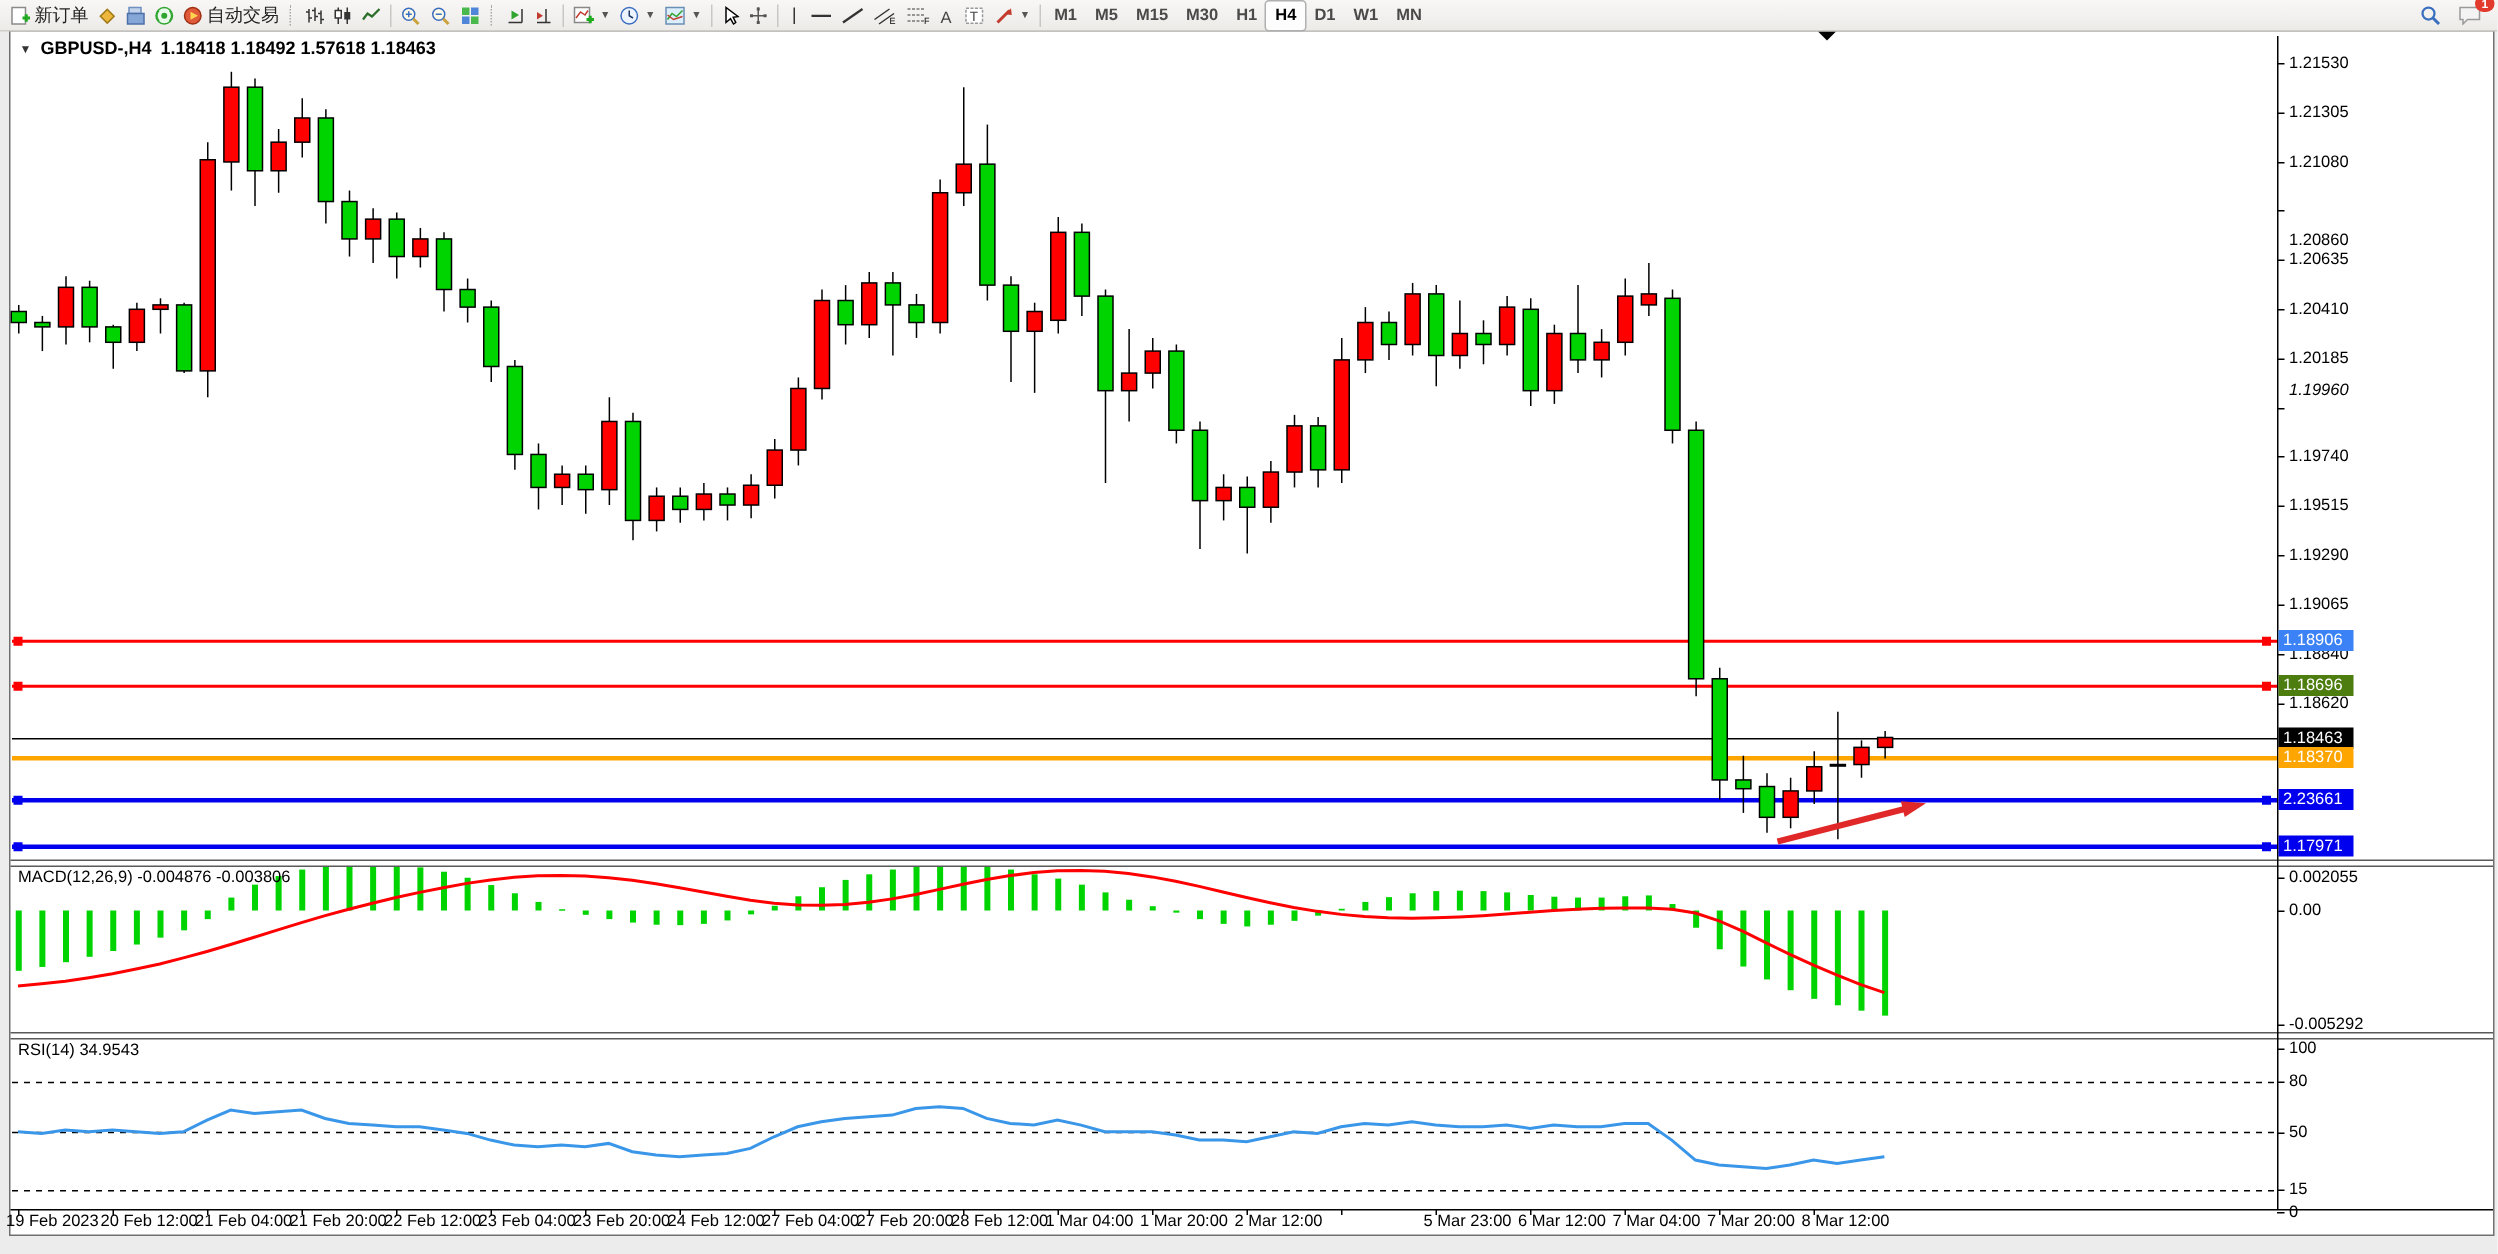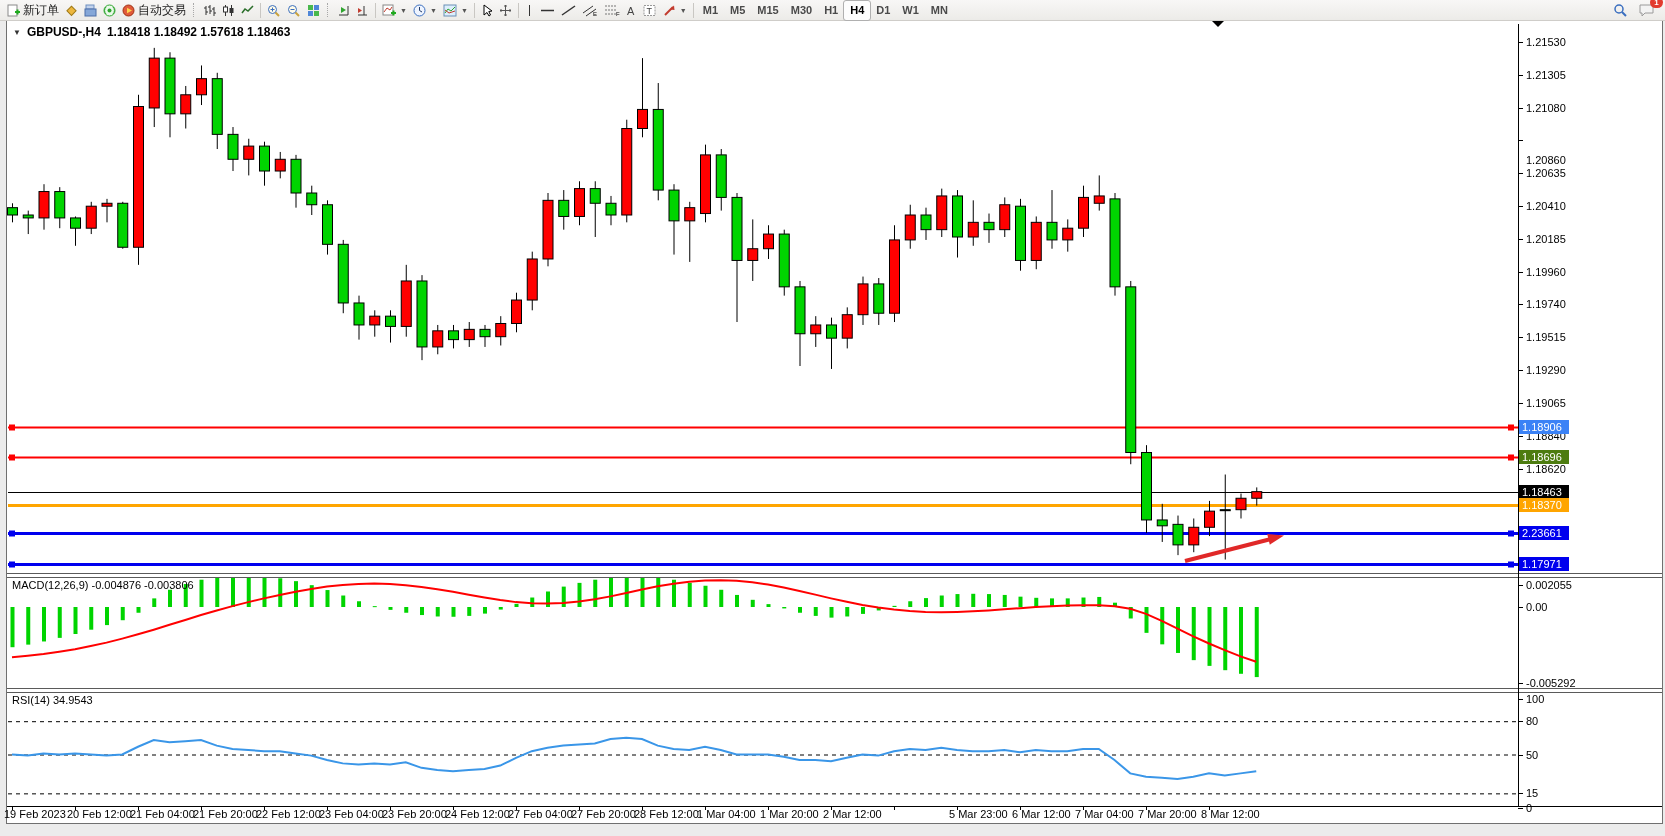--- a/index.html
+++ b/index.html
@@ -563,21 +563,21 @@
     <div class="tag" style="top:498px;background:#FFA500;">1.18370</div>
     <div class="tag" style="top:526px;background:#0000EE;">2.23661</div>
     <div class="tag" style="top:557px;background:#0000EE;">1.17971</div>
     <div class="axlbl" style="left:1526px;top:36px;">1.21530</div>
     <div class="axlbl" style="left:1526px;top:69px;">1.21305</div>
     <div class="axlbl" style="left:1526px;top:102px;">1.21080</div>
     <div class="axlbl" style="left:1526px;top:134px;margin-top:20px;">1.20860</div>
     <div class="axlbl" style="left:1526px;top:167px;">1.20635</div>
     <div class="axlbl" style="left:1526px;top:200px;">1.20410</div>
     <div class="axlbl" style="left:1526px;top:233px;">1.20185</div>
-    <div class="axlbl" style="left:1526px;top:266px;">1.19960</div>
+    <div class="axlbl" style="left:1526px;top:254px;font-style:italic;">1.19960</div>
     <div class="axlbl" style="left:1526px;top:298px;">1.19740</div>
     <div class="axlbl" style="left:1526px;top:331px;">1.19515</div>
     <div class="axlbl" style="left:1526px;top:364px;">1.19290</div>
     <div class="axlbl" style="left:1526px;top:397px;">1.19065</div>
     <div class="axlbl" style="left:1526px;top:430px;">1.18840</div>
     <div class="axlbl" style="left:1526px;top:463px;">1.18620</div>
     <div class="axlbl" style="left:1526px;top:579px;">0.002055</div>
     <div class="axlbl" style="left:1526px;top:601px;">0.00</div>
     <div class="axlbl" style="left:1526px;top:677px;">-0.005292</div>
     <div class="axlbl" style="left:1526px;top:693px;">100</div>

